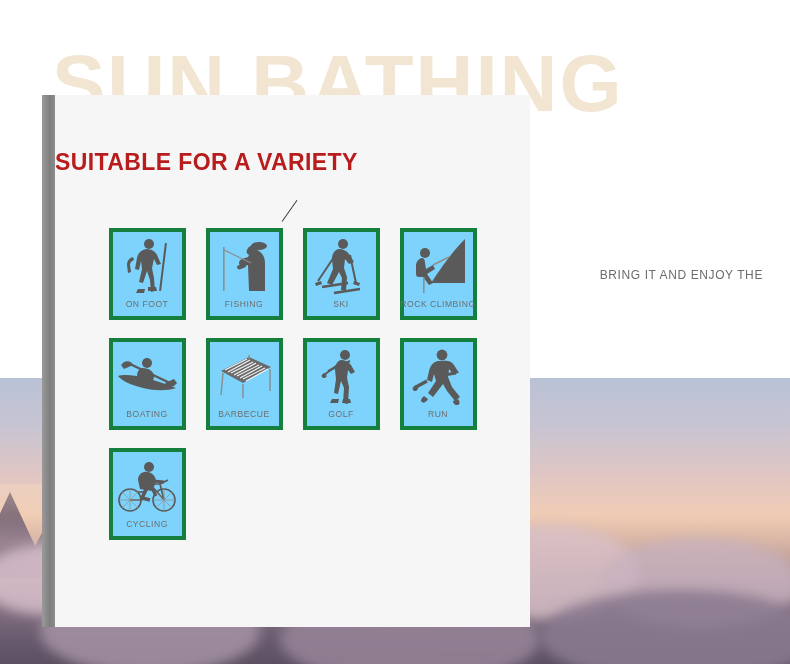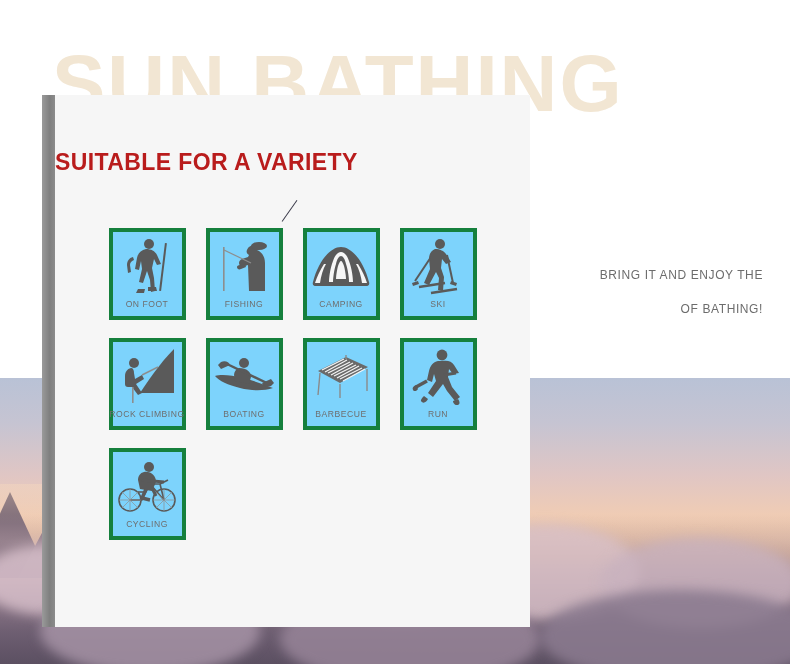--- a/index.html
+++ b/index.html
@@ -216,21 +216,20 @@
     <div class="puff" style="left:40px;top:74px;width:220px;height:86px;background:rgba(164,146,164,0.85);"></div>
     <div class="puff" style="left:280px;top:80px;width:260px;height:90px;background:rgba(150,132,152,0.85);"></div>
     <div class="puff" style="left:540px;top:76px;width:280px;height:92px;background:rgba(138,122,142,0.88);"></div>
   </div>
 </div>
 
 <div id="bg-headline">SUN BATHING</div>
 
 <div id="tagline">
   <div>BRING IT AND ENJOY THE</div>
-  <div>OF BATHING!</div>
 </div>
 
 <div id="panel-shadow"></div>
 
 <div id="panel">
 
   <div id="panel-title">
     <span>SUITABLE FOR A VARIETY</span>
   </div>
 
@@ -264,35 +263,20 @@
           <ellipse cx="44" cy="9" rx="8" ry="4"></ellipse>
           <path d="M25 28c-2 0-3 1-3 2 0 2 2 3 4 2l5-2-1-3z"></path>
           <rect x="8" y="10" width="1.6" height="44" fill="#8e8e8e"></rect>
           <path d="M9 13 L36 26" stroke="#8e8e8e" stroke-width="1.2" fill="none"></path>
         </g>
           </svg>
       </div>
       <div class="cap">FISHING</div>
     </div>
 
-    <div class="tile">
-      <div class="art">
-        <svg width="62" height="44" viewBox="0 0 62 44">
-            <g fill="#5a5a5a">
-          <path d="M31 3C20 3 8 18 3 38c-1 3 1 4 3 4h50c2 0 4-1 3-4C54 18 42 3 31 3z"></path>
-          <path d="M31 8c-3 0-6 3-8 9-3 8-4 17-4 21h24c0-4-1-13-4-21-2-6-5-9-8-9z" fill="#f6f6f6"></path>
-          <path d="M31 12c-2 0-4 3-5 8-2 6-3 14-3 18h16c0-4-1-12-3-18-1-5-3-8-5-8z" fill="#5a5a5a"></path>
-          <path d="M31 17c-1 0-2 2-3 5-1 4-2 10-2 13h10c0-3-1-9-2-13-1-3-2-5-3-5z" fill="#f6f6f6"></path>
-          <path d="M14 20c-4 6-7 13-9 19h5c1-7 3-14 6-19z" fill="#f6f6f6"></path>
-          <path d="M48 20c4 6 7 13 9 19h-5c-1-7-3-14-6-19z" fill="#f6f6f6"></path>
-        </g>
-          </svg>
-      </div>
-      <div class="cap">CAMPING</div>
-    </div>
 
     <div class="tile">
       <div class="art">
         <svg width="58" height="58" viewBox="0 0 58 58">
             <g fill="#5a5a5a">
           <circle cx="31" cy="7" r="5"></circle>
           <path d="M26 12c-4 2-6 5-6 10l1 10-6 14 5 2 7-13 3 6-1 12 5 1 1-14-3-9 1-9 4 5 5-2-5-8c-2-3-6-5-11-5z"></path>
           <path d="M22 20 L6 44" stroke="#5a5a5a" stroke-width="2" fill="none"></path>
           <path d="M38 18 L44 46" stroke="#5a5a5a" stroke-width="2" fill="none"></path>
           <path d="M3 46l6-2 1 3-6 2z"></path>
@@ -357,20 +341,36 @@
             <path d="M30 31 L30 45"></path>
             <path d="M57 16 L57 38"></path>
             <path d="M36 6 L36 2"></path>
           </g>
         </g>
           </svg>
       </div>
       <div class="cap">BARBECUE</div>
     </div>
 
+    <div class="tile">
+      <div class="art">
+        <svg width="54" height="58" viewBox="0 0 54 58">
+            <g fill="#5a5a5a">
+          <circle cx="31" cy="8" r="5"></circle>
+          <path d="M27 13c-4 1-6 5-6 10l1 9-2 14 4 1 3-13 3 7-1 15 5 1 1-17-2-9 1-8 3 4 4-2-4-7c-2-3-6-5-10-5z"></path>
+          <path d="M26 16 L10 28" stroke="#5a5a5a" stroke-width="2" fill="none"></path>
+          <path d="M36 14 L14 24" stroke="#5a5a5a" stroke-width="2" fill="none"></path>
+          <path d="M10 26c-2 1-3 3-2 4 1 2 4 1 5-1z"></path>
+          <path d="M18 52h7l-1 4h-8z"></path>
+          <path d="M29 52h7l1 4h-9z"></path>
+        </g>
+          </svg>
+      </div>
+      <div class="cap">GOLF</div>
+    </div>
 
     <div class="tile">
       <div class="art">
         <svg width="56" height="58" viewBox="0 0 56 58">
             <g fill="#5a5a5a">
           <circle cx="32" cy="8" r="5.4"></circle>
           <path d="M28 14c-5 1-8 5-9 10l-2 9 5 2 2-8 2 7-8 12 5 4 10-13 4 7 8 10 5-4-8-10-4-10 1-8 4 5 6-1-5-8c-2-4-7-5-12-4z"></path>
           <path d="M17 34 L6 40" stroke="#5a5a5a" stroke-width="3.4" fill="none"></path>
           <path d="M34 28 L46 26" stroke="#5a5a5a" stroke-width="3" fill="none"></path>
           <path d="M6 38c-3 1-4 3-3 5 1 2 4 1 5-1z"></path>

